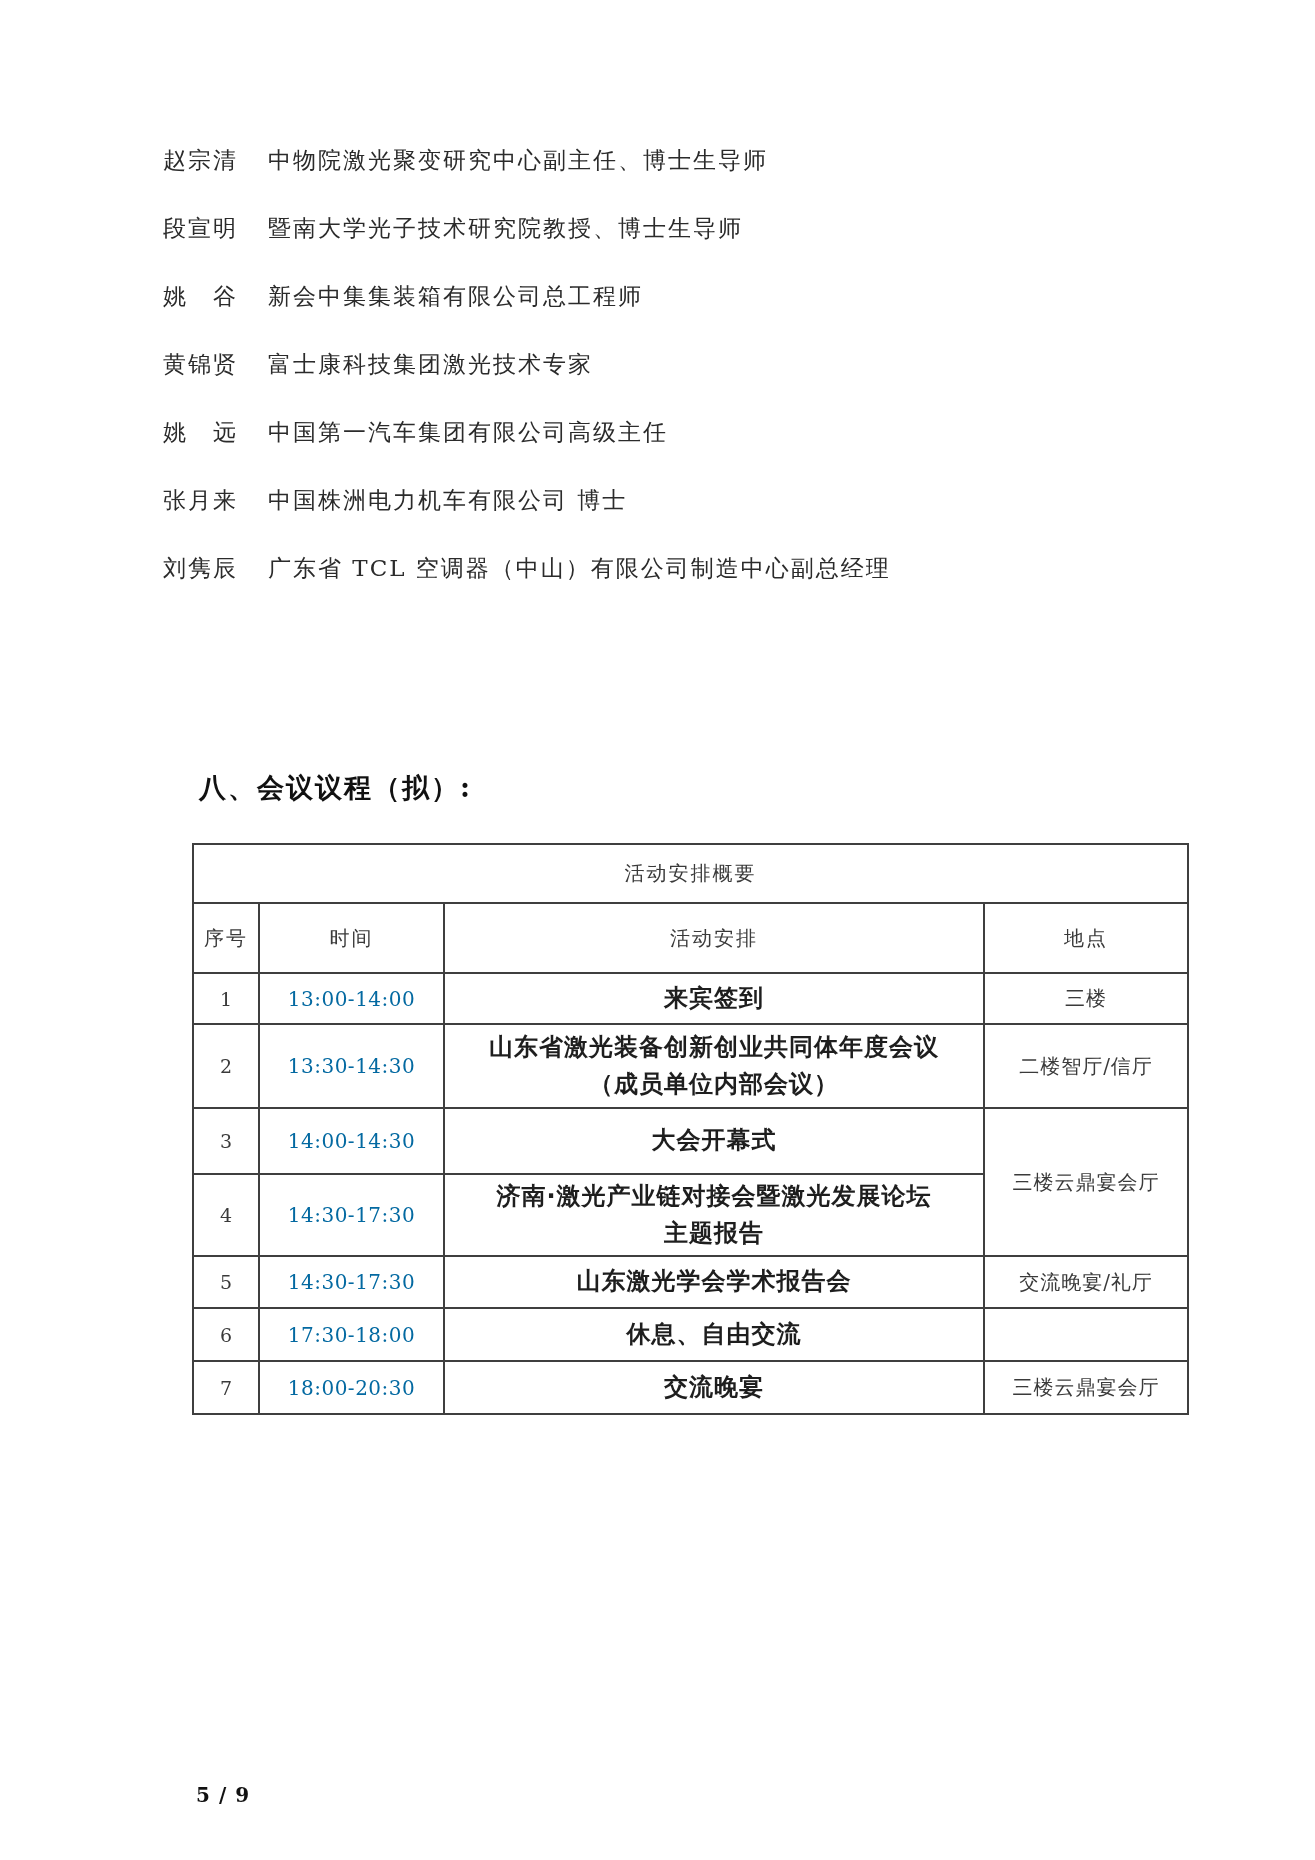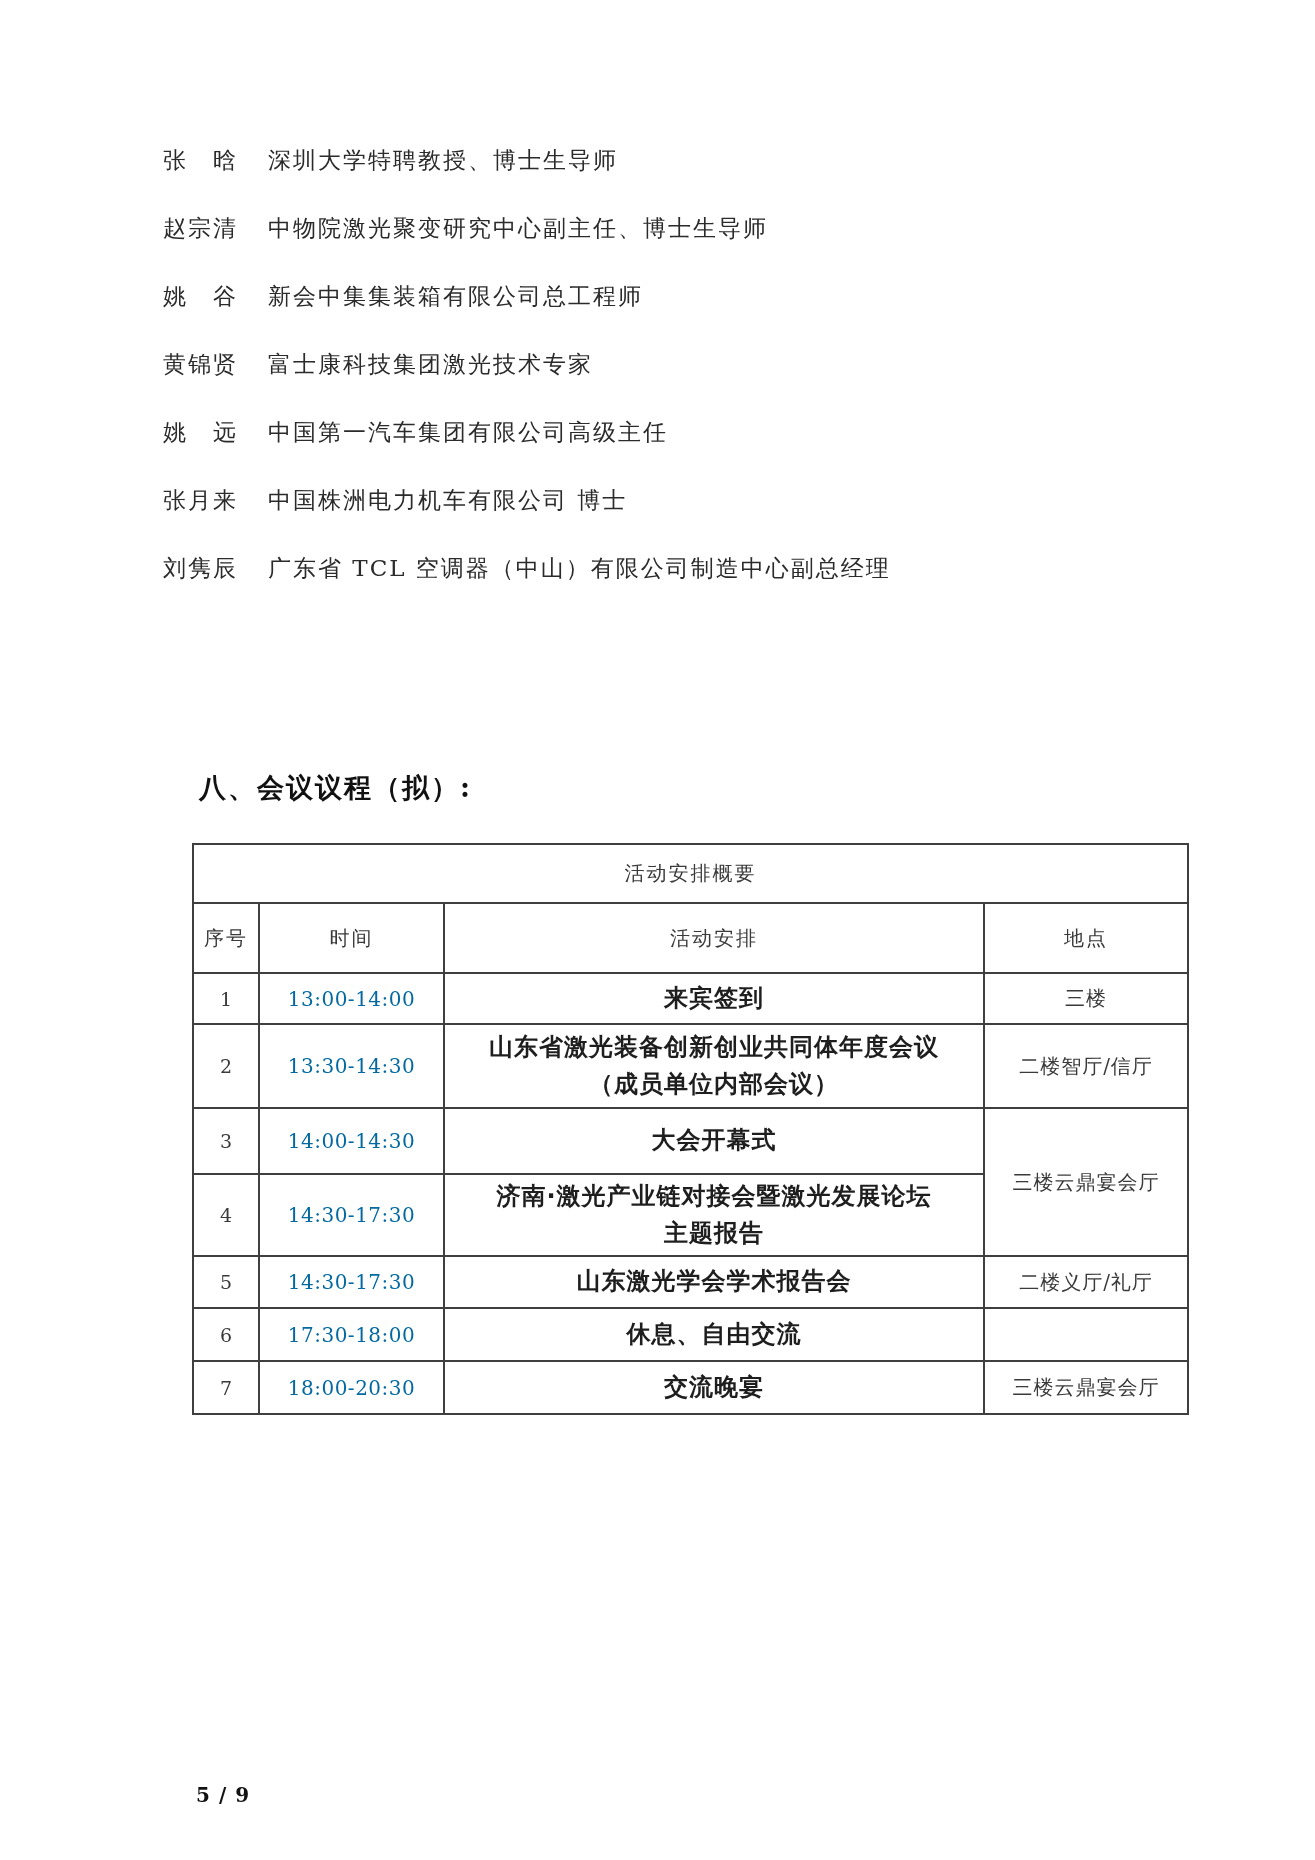--- a/index.html
+++ b/index.html
@@ -126,26 +126,26 @@
     color: #111111;
   }
 </style>
 </head>
 <body>
 
 <div class="page">
 
   <div class="speakers">
     <div class="speaker-row">
-      <span class="speaker-name">张　晗</span>
-      <span class="speaker-title">深圳大学特聘教授、博士生导师</span>
-    </div>
-    <div class="speaker-row">
       <span class="speaker-name">赵宗清</span>
       <span class="speaker-title">中物院激光聚变研究中心副主任、博士生导师</span>
+    </div>
+    <div class="speaker-row">
+      <span class="speaker-name">段宣明</span>
+      <span class="speaker-title">暨南大学光子技术研究院教授、博士生导师</span>
     </div>
     <div class="speaker-row">
       <span class="speaker-name">姚　谷</span>
       <span class="speaker-title">新会中集集装箱有限公司总工程师</span>
     </div>
     <div class="speaker-row">
       <span class="speaker-name">黄锦贤</span>
       <span class="speaker-title">富士康科技集团激光技术专家</span>
     </div>
     <div class="speaker-row">
@@ -203,21 +203,21 @@
       <tr class="r-4">
         <td class="cell-no">4</td>
         <td class="cell-time">14:30-17:30</td>
         <td class="cell-act">济南·激光产业链对接会暨激光发展论坛
 主题报告</td>
       </tr>
       <tr class="r-5">
         <td class="cell-no">5</td>
         <td class="cell-time">14:30-17:30</td>
         <td class="cell-act">山东激光学会学术报告会</td>
-        <td class="cell-loc">二楼义厅/礼厅</td>
+        <td class="cell-loc">交流晚宴/礼厅</td>
       </tr>
       <tr class="r-6">
         <td class="cell-no">6</td>
         <td class="cell-time">17:30-18:00</td>
         <td class="cell-act">休息、自由交流</td>
         <td class="cell-loc"></td>
       </tr>
       <tr class="r-7">
         <td class="cell-no">7</td>
         <td class="cell-time">18:00-20:30</td>

